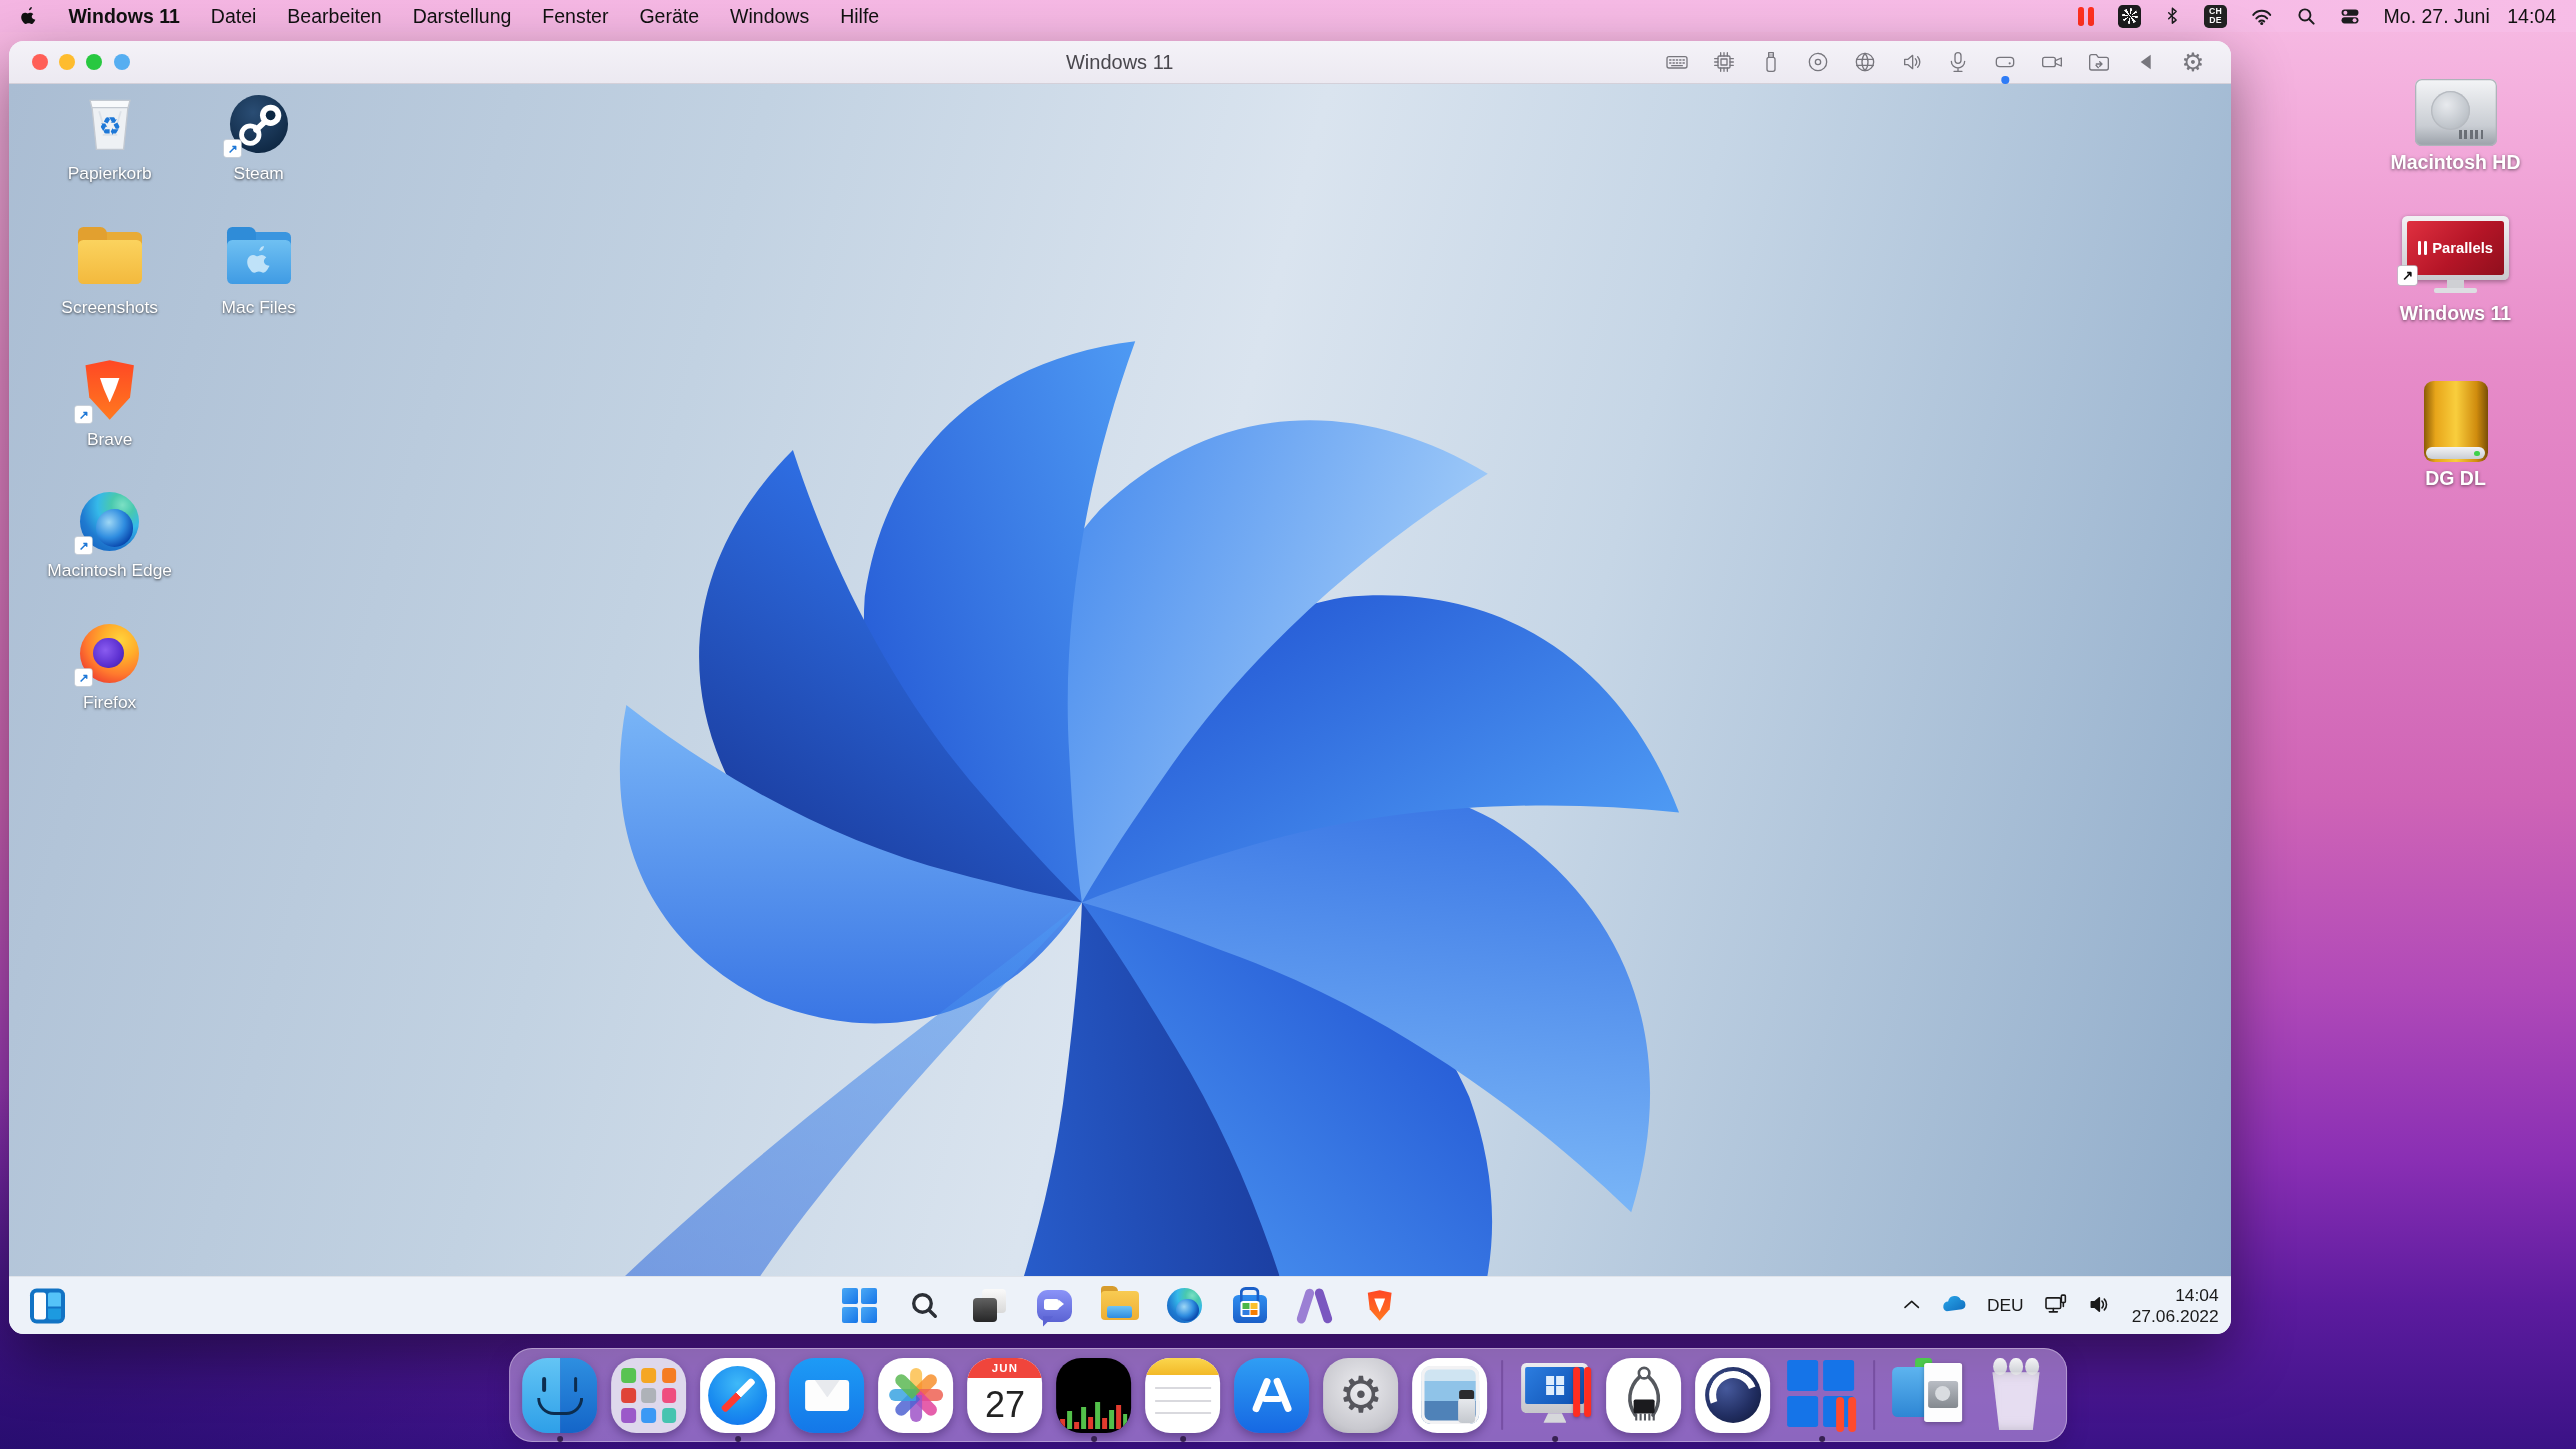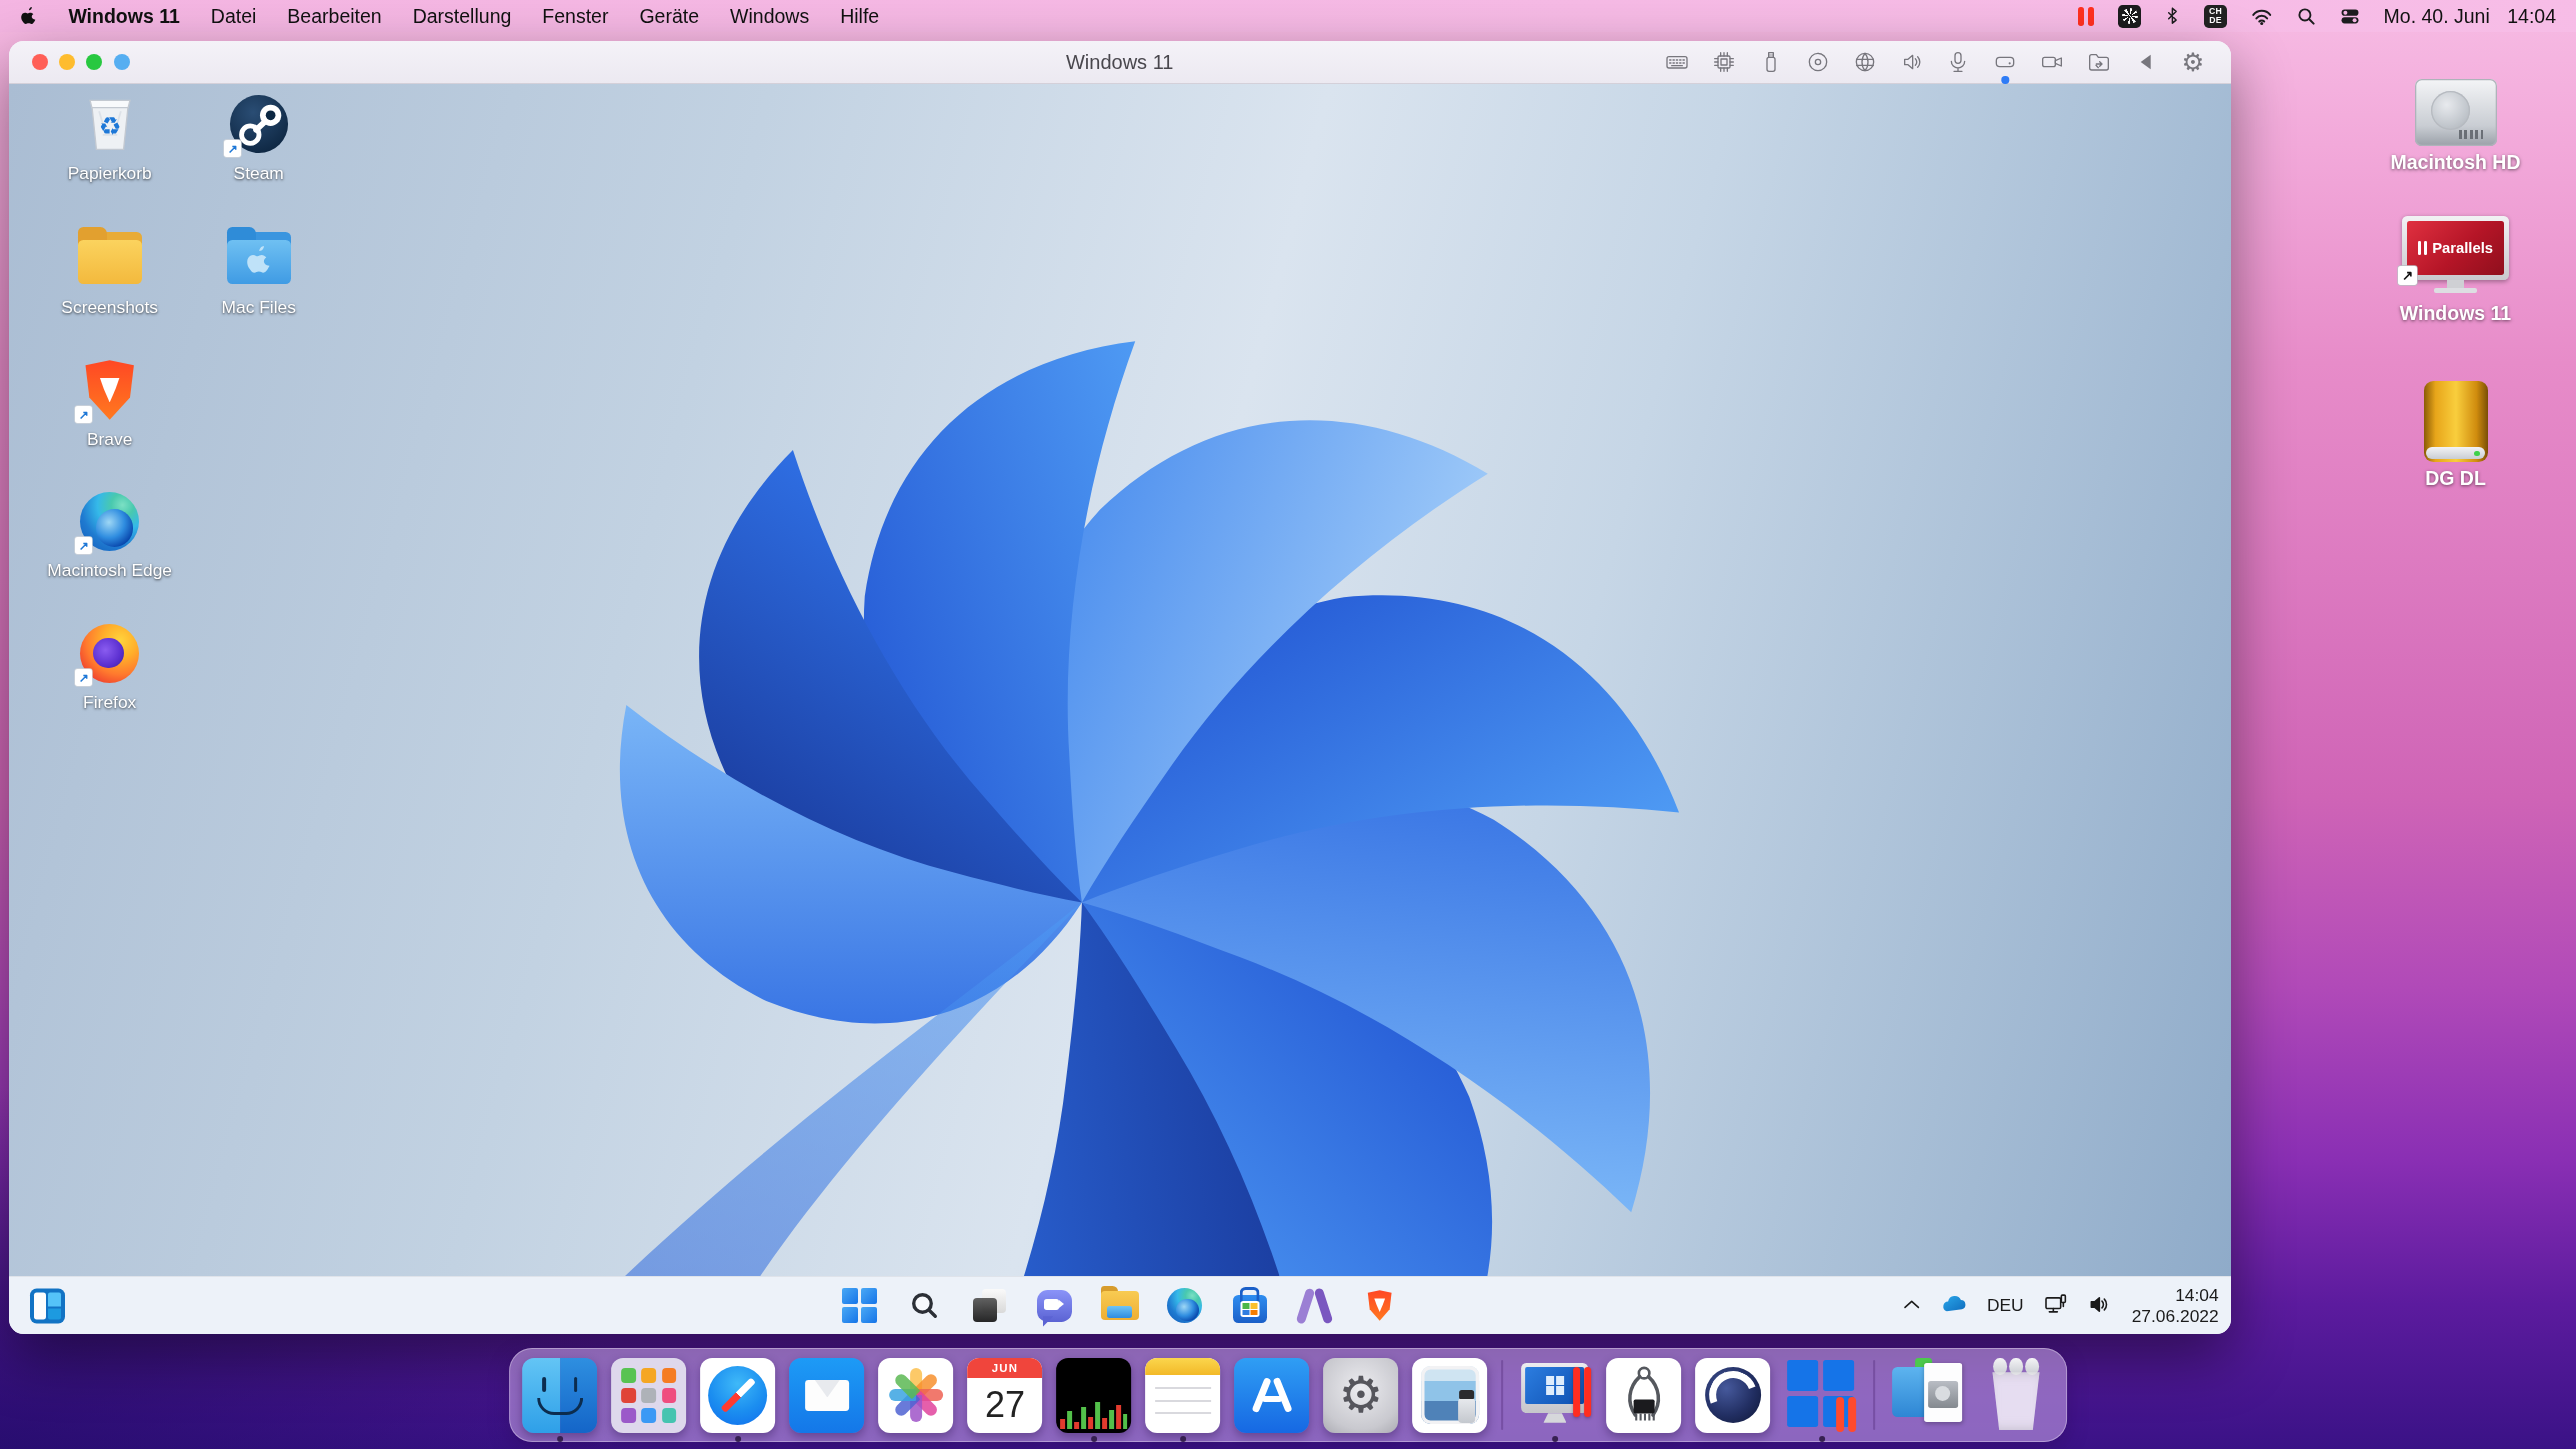--- a/index.html
+++ b/index.html
@@ -144,21 +144,21 @@
   .dgdl::after { content:""; position:absolute; left:2.7px; right:2.7px; bottom:2.7px; height:12px; border-radius:6px;
     background:linear-gradient(180deg,#f2f3f5,#c9cdd3); }
   .dgdl .led { position:absolute; right:8px; bottom:6px; width:5.4px; height:5.4px; border-radius:50%; background:#3fd14a; z-index:1; }
 
   
   #dock { position:absolute; left:50%; bottom:6.7px; transform:translateX(-50%);
     height:94px; padding:0 13.4px; border-radius:23px;
     background:rgba(205,172,236,.55); box-shadow:inset 0 0 0 1px rgba(255,255,255,.35), 0 6.7px 20px rgba(40,10,80,.35);
     display:flex; align-items:center; gap:14px; }
   .dock-item { width:75px; height:75px; position:relative; display:flex; align-items:center; justify-content:center; }
-  .dock-item .tile { width:75px; height:75px; border-radius:12px; position:relative; overflow:hidden; box-shadow:0 4px 9.4px rgba(30,10,60,.35); }
+  .dock-item .tile { width:75px; height:75px; border-radius:25px; position:relative; overflow:hidden; box-shadow:0 4px 9.4px rgba(30,10,60,.35); }
   .run-dot { position:absolute; left:50%; bottom:-9.4px; transform:translateX(-50%); width:6px; height:6px; border-radius:50%; background:rgba(45,25,70,.9); }
   .dock-sep { width:2px; height:70px; background:rgba(90,50,130,.45); border-radius:1.3px; }
 
   .finder-tile { display:flex; }
   .finder-tile .l { flex:1; background:linear-gradient(180deg,#63c5f5,#2e9fe8); }
   .finder-tile .r { flex:1; background:linear-gradient(180deg,#2e8fe0,#1465c8); }
   .finder-face { position:absolute; inset:0; }
   .finder-face i { position:absolute; top:19px; width:3.4px; height:14.8px; border-radius:2px; background:#0c2c4e; }
   .finder-face i:nth-child(1){ left:20px; } .finder-face i:nth-child(2){ right:20px; }
   .finder-face u { position:absolute; left:14.8px; right:14.8px; bottom:17.4px; height:17.4px; border:3.4px solid #0c2c4e; border-top:none; border-radius:0 0 27px 27px; }
@@ -273,21 +273,21 @@
     </span>
     <span class="mb-icon">
       <svg width="20" height="19" viewBox="0 0 26 24">
           <rect x="2" y="3" width="22" height="8" rx="4" fill="#1c1c1e"></rect>
           <circle cx="7" cy="7" r="2.6" fill="#f4b5e2"></circle>
           <rect x="2" y="13" width="22" height="8" rx="4" fill="#1c1c1e"></rect>
           <circle cx="19" cy="17" r="2.6" fill="#f4b5e2"></circle>
         </svg>
     </span>
     <span id="menu-clock">
-      <span>Mo. 40. Juni</span>
+      <span>Mo. 27. Juni</span>
       <span>14:04</span>
     </span>
   </div>
 </div>
 
 <div id="vm-window">
   <div id="title-bar">
     <span class="traffic">
       <i style="background:#ff5f57"></i>
       <i style="background:#febc2e"></i>

